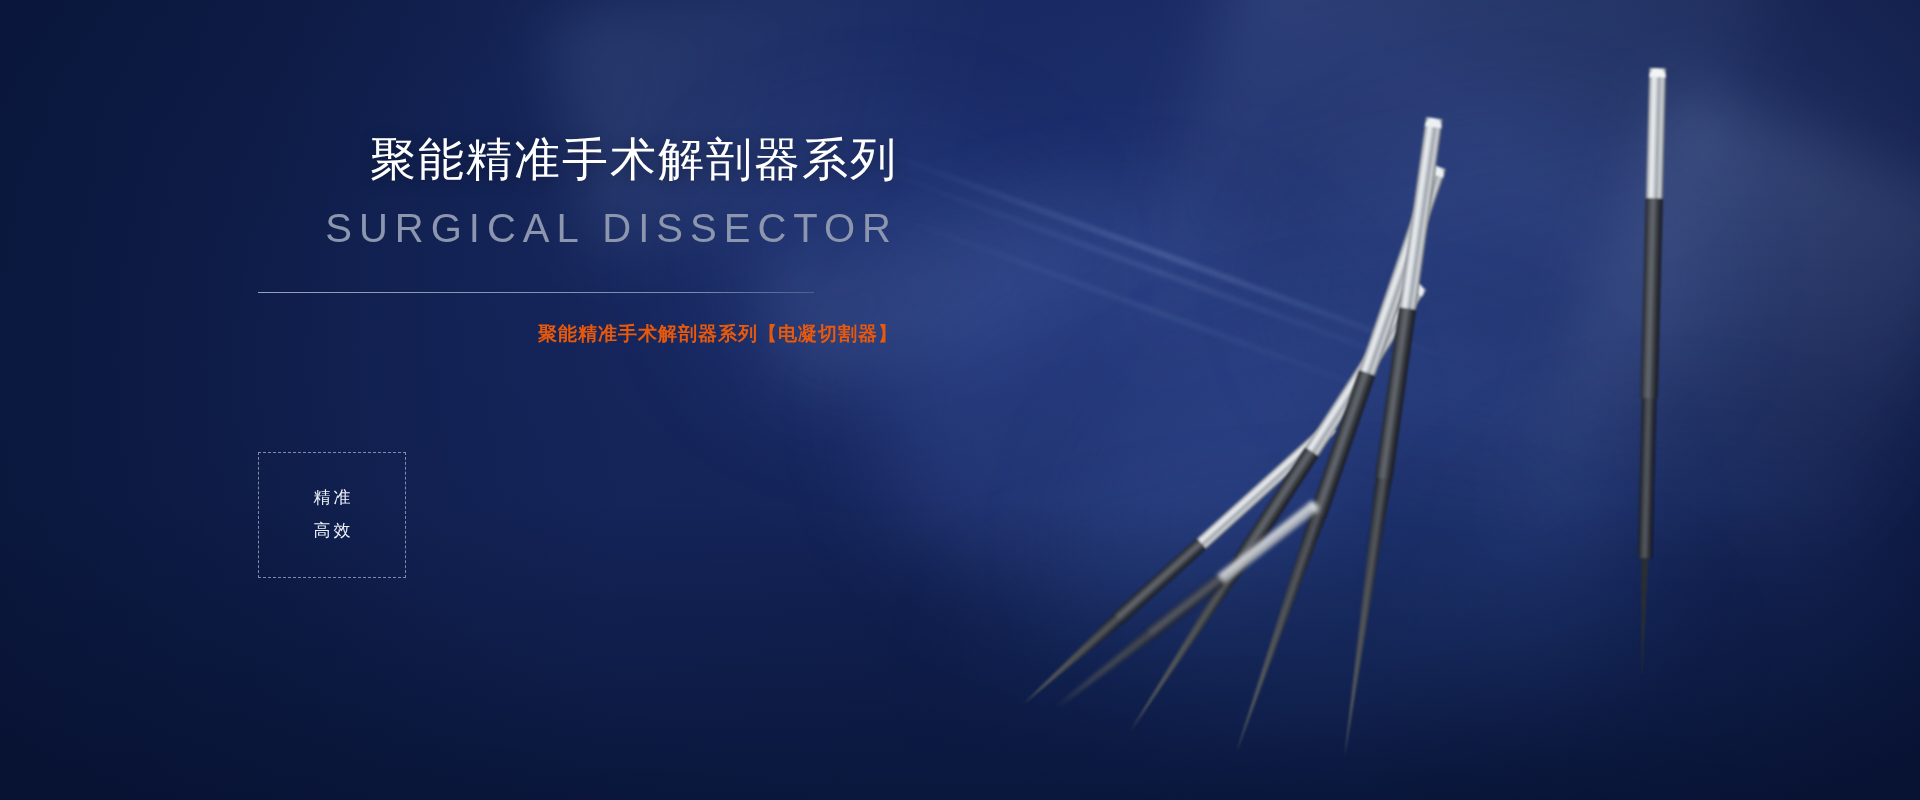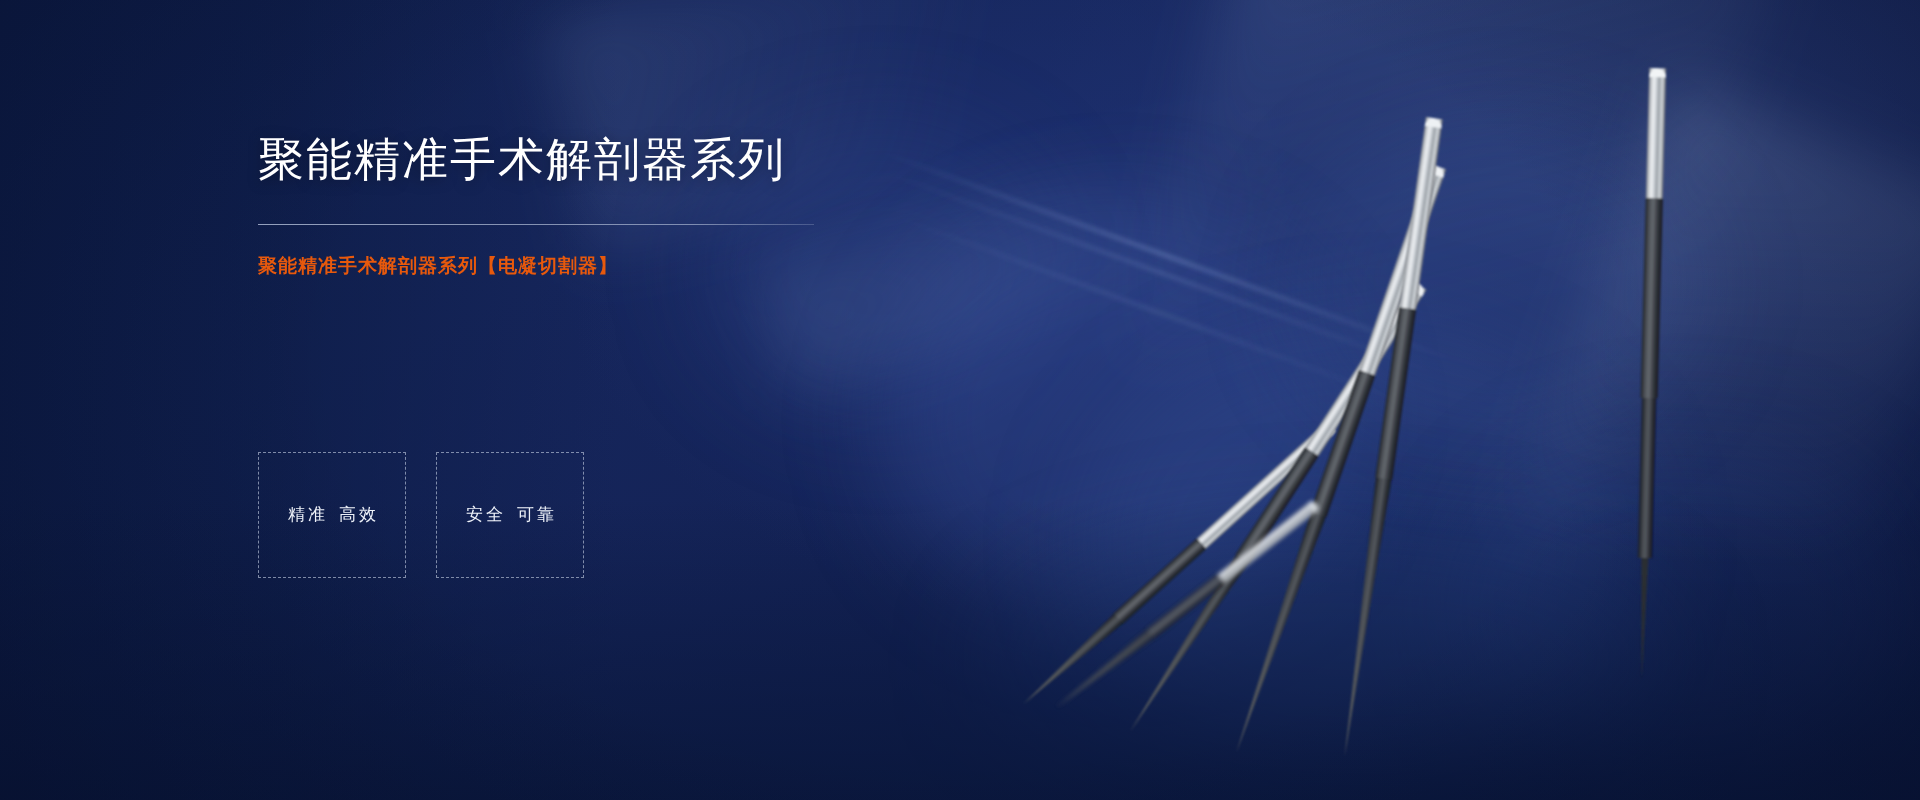--- a/index.html
+++ b/index.html
@@ -3,20 +3,21 @@
 <meta charset="utf-8">
 <style>
   html,body{margin:0;padding:0;background:#0b1940;}
   *{box-sizing:border-box;}
   .banner{
     position:relative;
     width:1920px;height:800px;
     overflow:hidden;
     font-family:"Liberation Sans","DejaVu Sans",sans-serif;
     background:#4c1d95;
+    text-align:right;
   }
 
   
   .bg-base{
     position:absolute;inset:0;
     background:
       radial-gradient(ellipse 900px 620px at 58% 30%, #1d3070 0%, rgba(29,48,112,0) 62%),
       radial-gradient(ellipse 1100px 700px at 88% 18%, #24366f 0%, rgba(36,54,111,0) 60%),
       linear-gradient(160deg,#152558 0%,#16265c 32%,#142357 58%,#0e1c48 100%);
   }
@@ -76,21 +77,21 @@
   .product{
     margin:28px 0 0 0;
     font-size:19px;font-weight:700;letter-spacing:1px;
     color:#e8590c;white-space:nowrap;
   }
 
   
   .features{position:absolute;left:258px;top:452px;display:flex;gap:30px;z-index:6;}
   .feature{
     width:148px;height:126px;
-    display:flex;align-items:center;justify-content:center;
+    display:flex;flex-direction:column;align-items:center;justify-content:center;
     gap:8px;
     border:1.5px dashed rgba(196,206,226,.62);
   }
   .feature.bright{border-color:rgba(236,242,252,.95);}
   .feature span{
     font-size:17px;color:#eef2f9;letter-spacing:3px;line-height:1.45;
     text-indent:3px;
   }
 
   
@@ -196,28 +197,25 @@
     <g transform="rotate(52 1245 560)" filter="url(#soft2)" opacity=".92">
       <path d="M1239 470 h12 v120 h-12 z" fill="url(#steel)"></path>
       <path d="M1239 476 a6 7 0 0 1 12 0 z" fill="#dfe4e9"></path>
       <path d="M1239 590 h12 v90 h-12 z" fill="url(#shaft)"></path>
       <path d="M1239.6 680 L1245 800 L1250.4 680 z" fill="url(#shaftDim)"></path>
     </g>
   </svg>
 
   <div class="copy">
     <h1 class="title-cn">聚能精准手术解剖器系列</h1>
+    <div class="title-en">SURGICAL DISSECTOR</div>
     <div class="rule"></div>
     <div class="product">聚能精准手术解剖器系列【电凝切割器】</div>
   </div>
 
   <div class="features">
     <div class="feature">
       <span>精准</span>
       <span>高效</span>
     </div>
-    <div class="feature">
-      <span>安全</span>
-      <span>可靠</span>
-    </div>
   </div>
 
 </div>
 
 </body></html>

